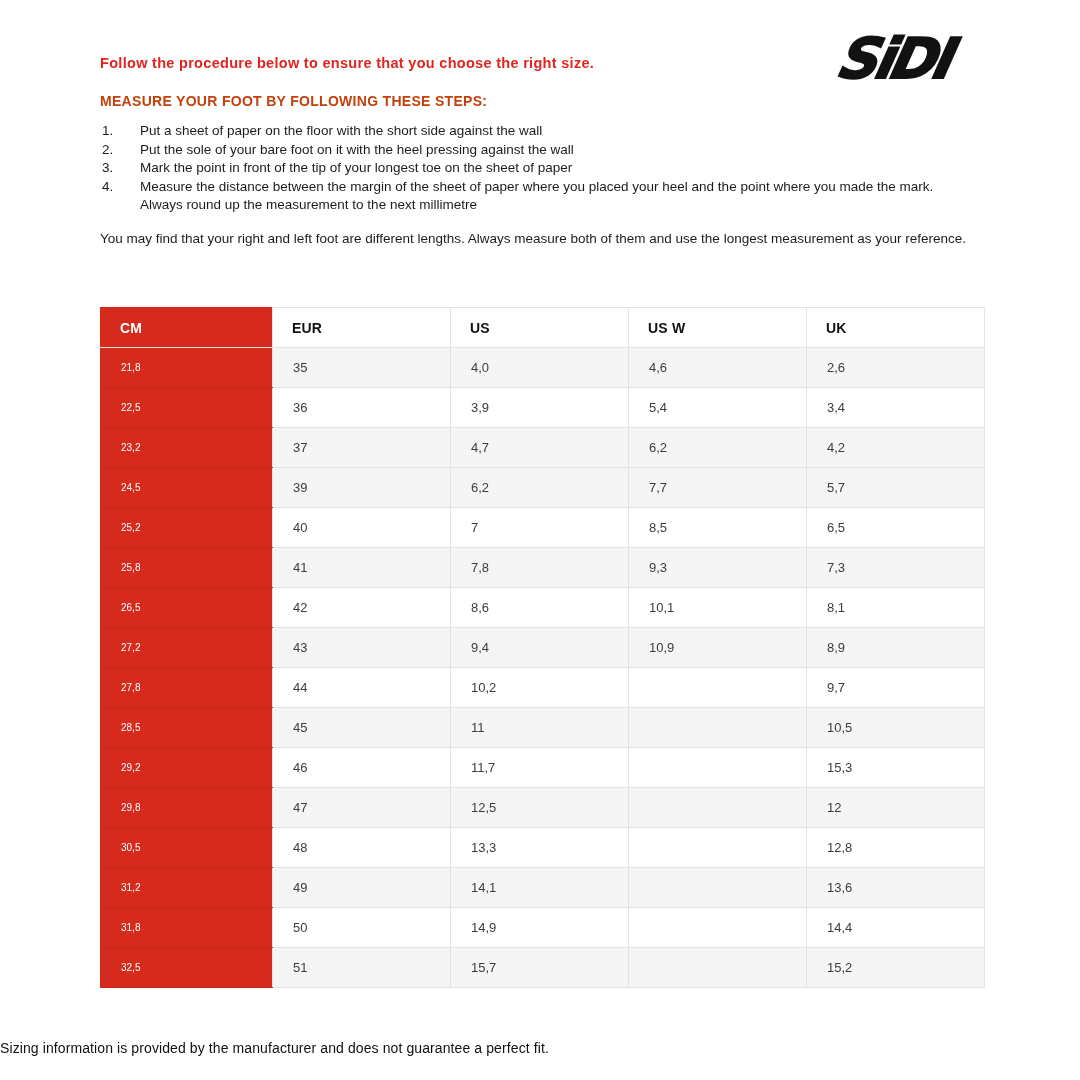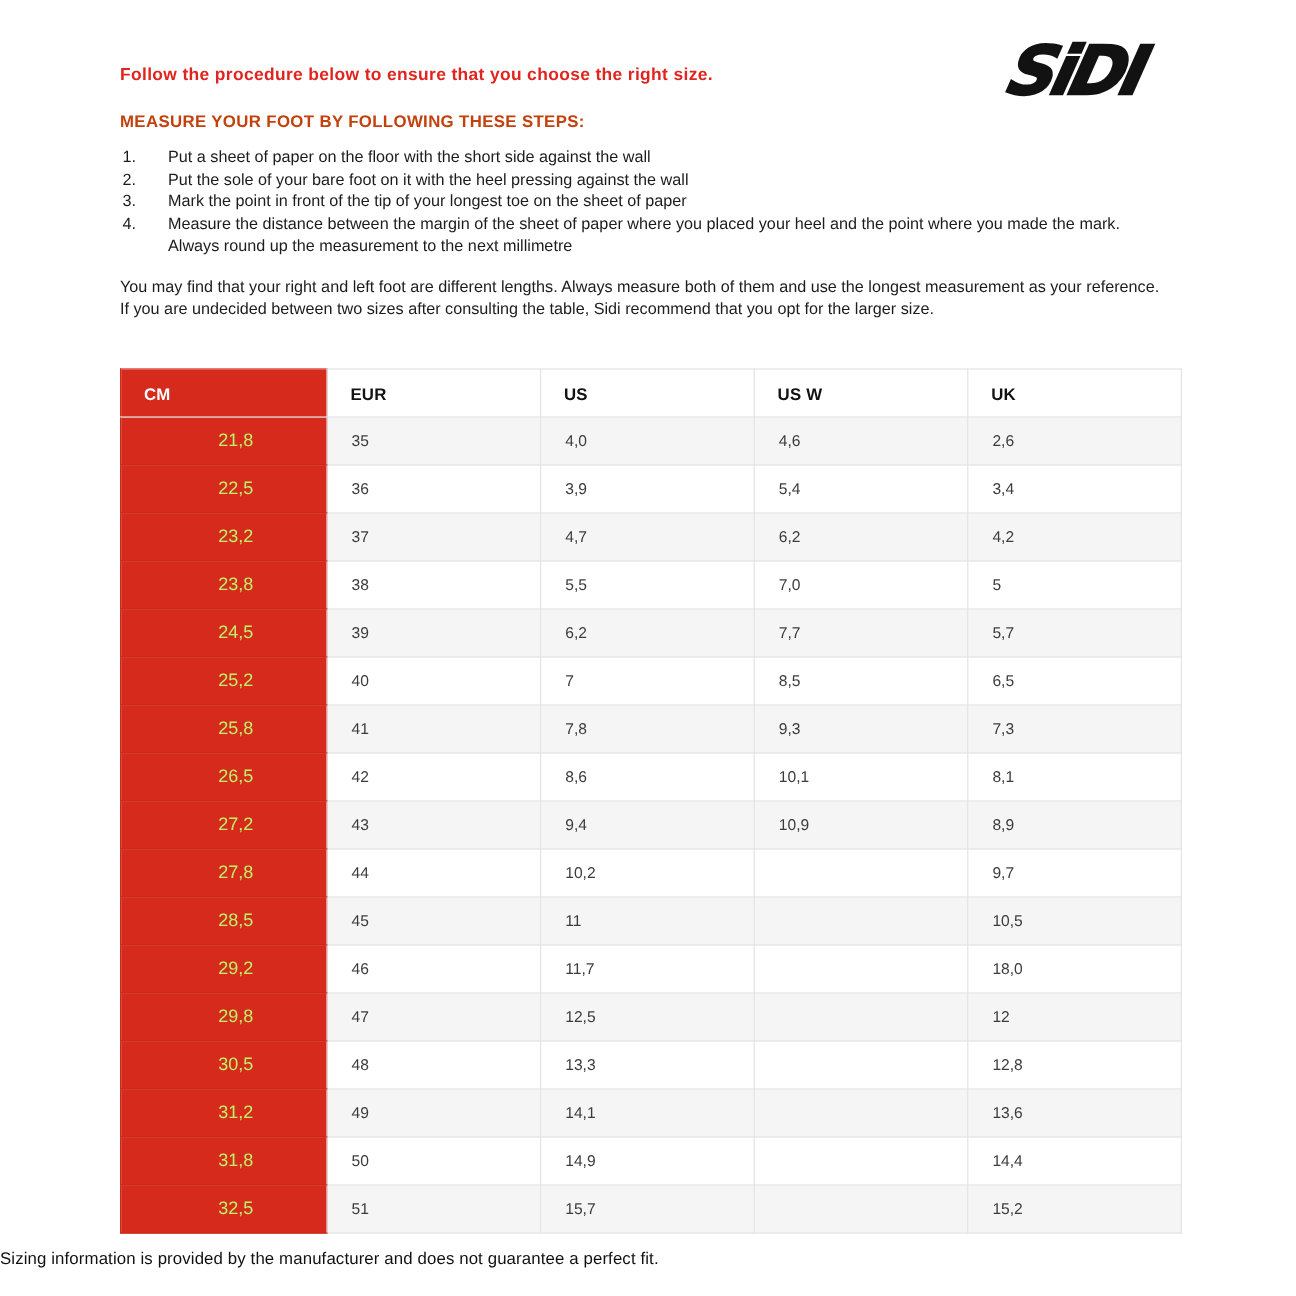--- a/index.html
+++ b/index.html
@@ -57,25 +57,24 @@
     padding-left: 19px;
   }
   .size-table th.cm-cell {
     background: var(--table-red, #d52a1c); color: #ffffff;
     border-color: var(--table-red, #d52a1c);
     border-bottom-color: #e3e3e3; border-right-color: #e3e3e3;
   }
   .size-table td { color: #3c3c3c; background: #ffffff; }
   .size-table tr.alt td { background: var(--row-alt, #f5f5f6); }
   .size-table td.cm-cell {
-    background: var(--table-red, #d52a1c) !important; color: #bef264;
+    background: var(--table-red, #d52a1c) !important; color: #ffffff;
     border-color: var(--red-divider, #c9281a);
     border-right-color: #e3e3e3;
-    font-size: 15px;
-    text-align: center;
+    font-size: 10px;
   }
 
   .footer-note {
     position: absolute; left: 0; top: 1040px; width: 1080px;
     font-size: 14px; color: #111111; letter-spacing: 0.1px;
   }
 </style>
 </head>
 <body>
 
@@ -95,21 +94,20 @@
 
   <ol class="steps-list">
       <li>Put a sheet of paper on the floor with the short side against the wall</li>
       <li>Put the sole of your bare foot on it with the heel pressing against the wall</li>
       <li>Mark the point in front of the tip of your longest toe on the sheet of paper</li>
       <li>Measure the distance between the margin of the sheet of paper where you placed your heel and the point where you made the mark. Always round up the measurement to the next millimetre</li>
     </ol>
 
   <div class="notes">
       <p>You may find that your right and left foot are different lengths. Always measure both of them and use the longest measurement as your reference.</p>
-      <p>If you are undecided between two sizes after consulting the table, Sidi recommend that you opt for the larger size.</p>
     </div>
 
   <div class="table-wrap">
     <table class="size-table">
       <colgroup>
         <col class="c-cm">
           <col class="c-other">
           <col class="c-other">
           <col class="c-other">
           <col class="c-other">
@@ -138,27 +136,20 @@
             <td>5,4</td>
             <td>3,4</td>
           </tr>
           <tr class="alt">
             <td class="cm-cell">23,2</td>
             <td>37</td>
             <td>4,7</td>
             <td>6,2</td>
             <td>4,2</td>
           </tr>
-          <tr>
-            <td class="cm-cell">23,8</td>
-            <td>38</td>
-            <td>5,5</td>
-            <td>7,0</td>
-            <td>5</td>
-          </tr>
           <tr class="alt">
             <td class="cm-cell">24,5</td>
             <td>39</td>
             <td>6,2</td>
             <td>7,7</td>
             <td>5,7</td>
           </tr>
           <tr>
             <td class="cm-cell">25,2</td>
             <td>40</td>
@@ -199,21 +190,21 @@
             <td>45</td>
             <td>11</td>
             <td></td>
             <td>10,5</td>
           </tr>
           <tr>
             <td class="cm-cell">29,2</td>
             <td>46</td>
             <td>11,7</td>
             <td></td>
-            <td>18,0</td>
+            <td>15,3</td>
           </tr>
           <tr class="alt">
             <td class="cm-cell">29,8</td>
             <td>47</td>
             <td>12,5</td>
             <td></td>
             <td>12</td>
           </tr>
           <tr>
             <td class="cm-cell">30,5</td>

